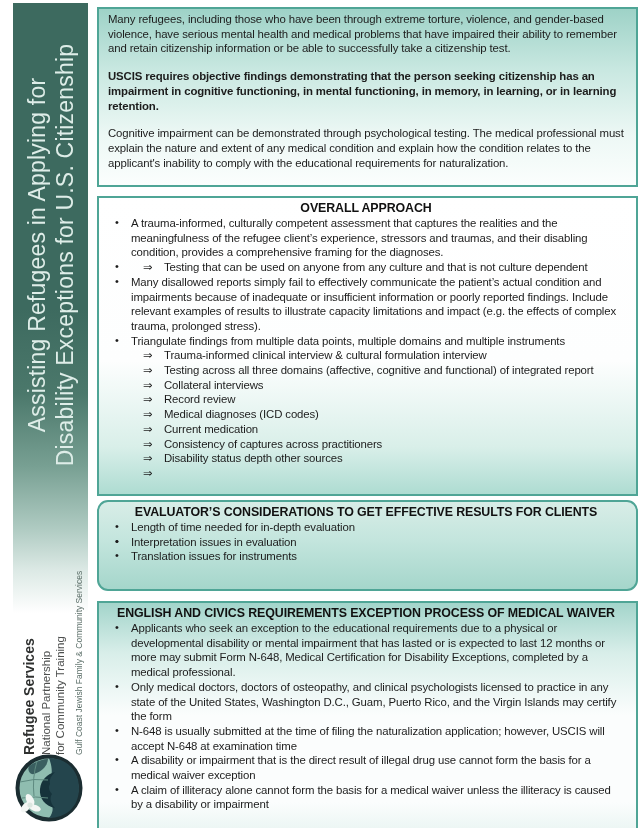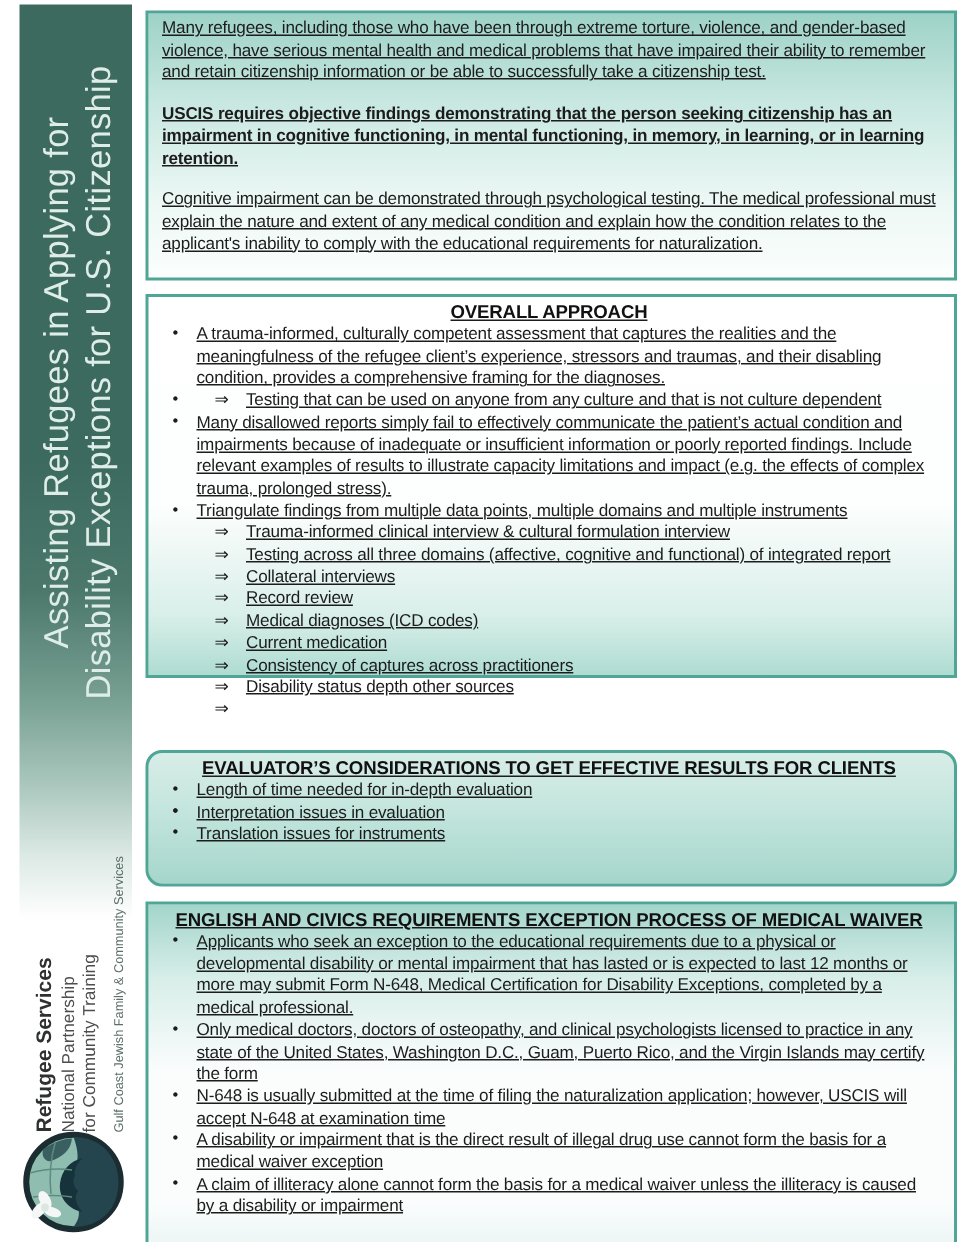--- a/index.html
+++ b/index.html
@@ -29,28 +29,28 @@
   .logo-org  { font-size:14px; line-height:19px; font-weight:bold; color:#2F3130; }
   .logo-sub1 { font-size:11.5px; line-height:14px; color:#4D4F4E; }
   .logo-sub2 { font-size:11.5px; line-height:15px; color:#4D4F4E; }
   .logo-sub3 { font-size:8.5px;  line-height:12px; color:#5C6F69; margin-top:5px; }
   .logo-circle { position:absolute; left:15px; top:754px; }
 
   
   .box {
     position:absolute; left:97px; width:541px; box-sizing:border-box;
     border:2px solid #4FA596; padding:3px 12px 4px 9px;
-    font-size:11.4px; line-height:14.7px; letter-spacing:-0.12px;text-decoration:underline;
+    font-size:11.4px; line-height:14.7px; letter-spacing:-0.12px;
   }
   .box-intro {
     top:7px; height:180px;
     background:linear-gradient(to bottom,#9ED2C7 0%,#C9E8E1 35%,#EDF8F5 72%,#FBFEFD 100%);
   }
   .box-overall {
-    top:196px; height:256px;
+    top:196px; height:300px;
     background:linear-gradient(to bottom,#FFFFFF 0%,#FDFEFE 55%,#D9EFE9 84%,#AEDCD2 100%);
   }
   .box-evaluator {
     top:500px; height:91px;
     background:linear-gradient(to bottom,#D8EDE7 0%,#C3E5DD 45%,#A5D6CB 100%);
     border-radius:11px;
   }
   .box-waiver {
     top:601px; height:253px;
     background:linear-gradient(to bottom,#A3D5CB 0%,#D8EEE9 20%,#FBFDFD 45%,#FBFDFD 80%,#DFF0EC 100%);

